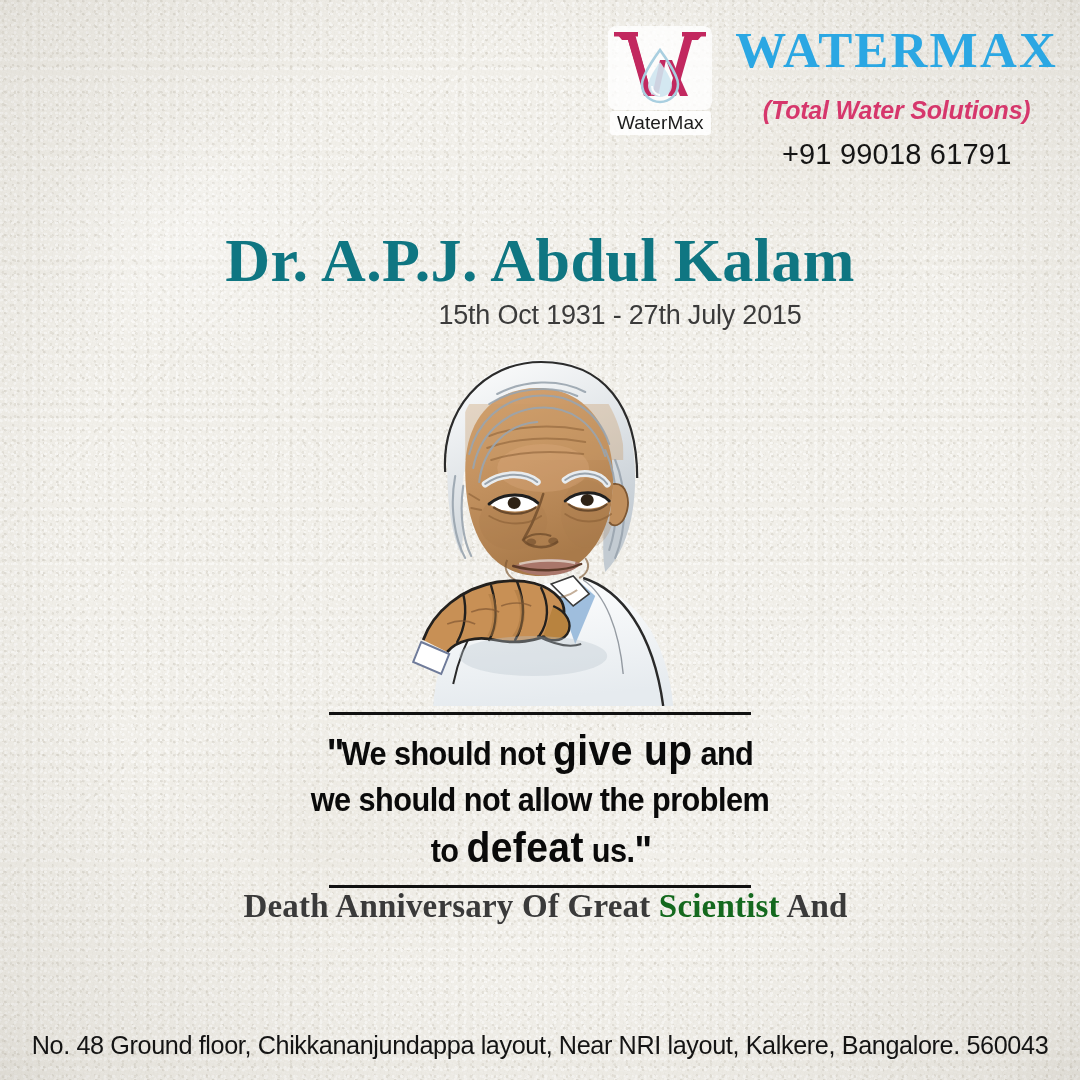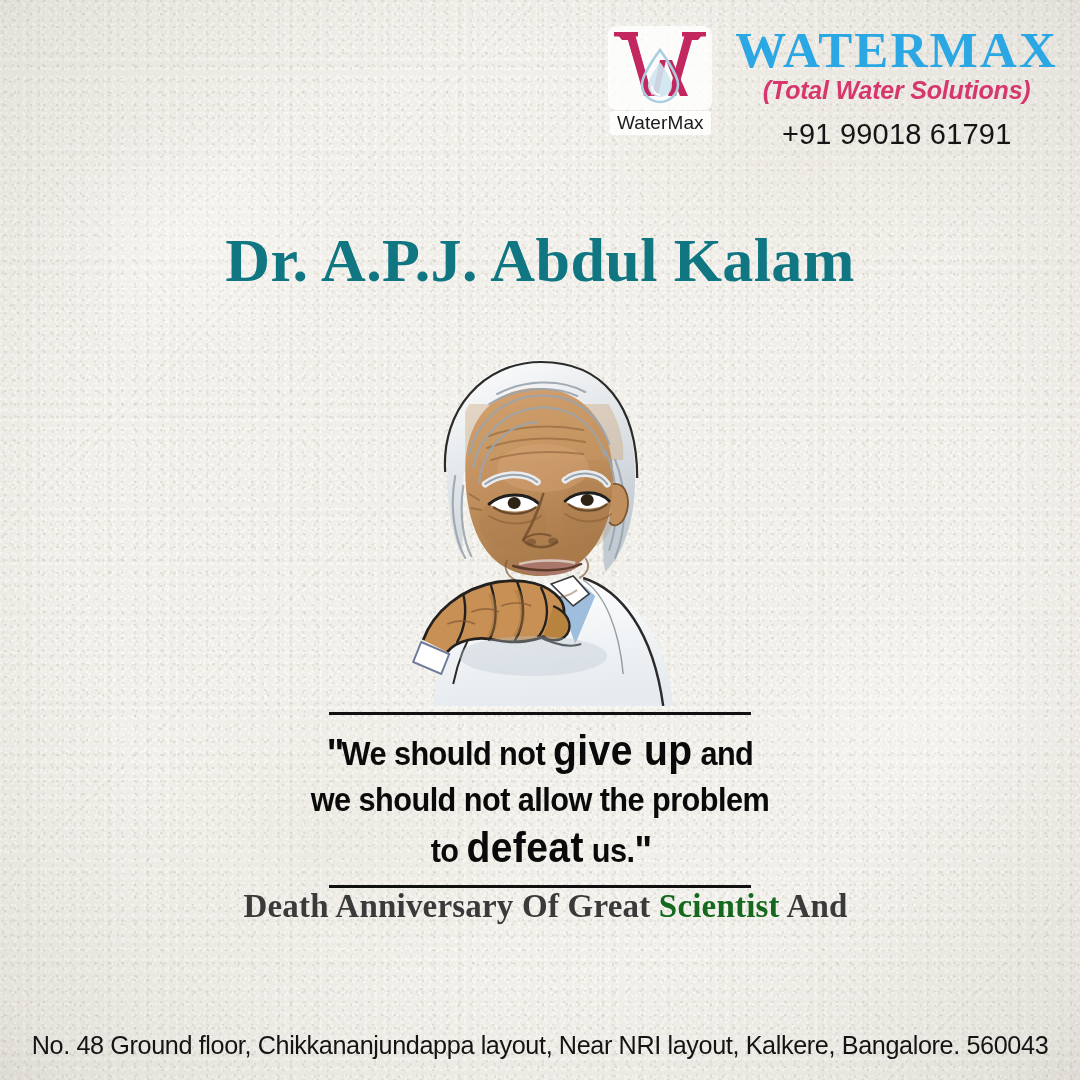--- a/index.html
+++ b/index.html
@@ -102,21 +102,21 @@
     letter-spacing: 2.2px;
   }
   .brand-tagline {
     font-family: "Liberation Sans", sans-serif;
     font-weight: bold;
     font-style: italic;
     font-size: 25px;
     line-height: 1.18;
     color: #d6376c;
     letter-spacing: -.2px;
-    margin-top: 0;
+    margin-top: 20px;
   }
   .brand-phone {
     font-family: "Liberation Sans", sans-serif;
     font-size: 29px;
     color: #151515;
     letter-spacing: .2px;
     margin-top: 13px;
   }
 
   
@@ -262,20 +262,21 @@
     <div class="brand-block">
       <div class="brand-name">WATERMAX</div>
       <div class="brand-tagline">(Total Water Solutions)</div>
       <div class="brand-phone">+91 99018 61791</div>
     </div>
 
   </div>
 
   <div class="title-wrap">
     <div class="title-main">Dr. A.P.J. Abdul Kalam</div>
+    <div class="title-dates">15th Oct 1931 - 27th July 2015</div>
   </div>
 
   <div class="portrait">
     <svg viewBox="0 0 390 362" xmlns="http://www.w3.org/2000/svg">
       <defs>
         <clipPath id="headClip">
           <path d="M118 118 C118 58 152 22 200 22 C254 22 288 62 288 128 C288 176 268 214 236 226
                    C214 234 182 232 160 218 C134 200 118 164 118 118 Z"></path>
         </clipPath>
         <linearGradient id="skin" x1="0" y1="0" x2="0.3" y2="1">

